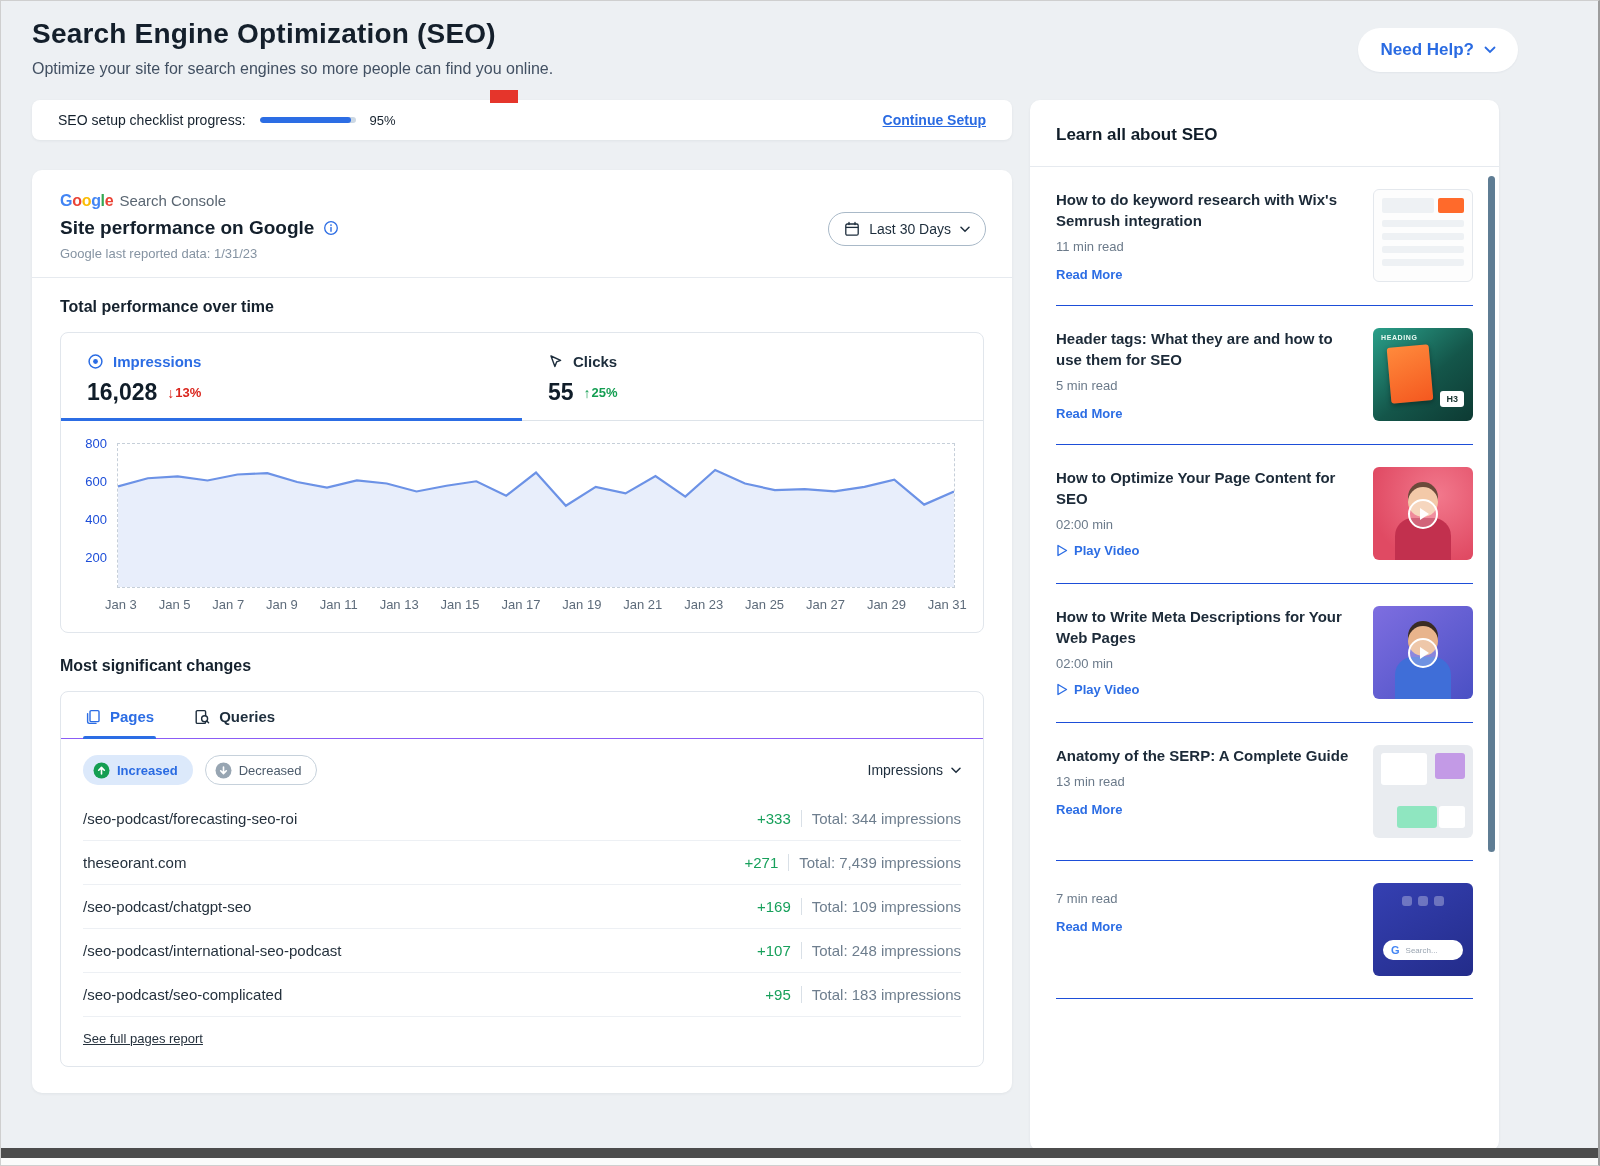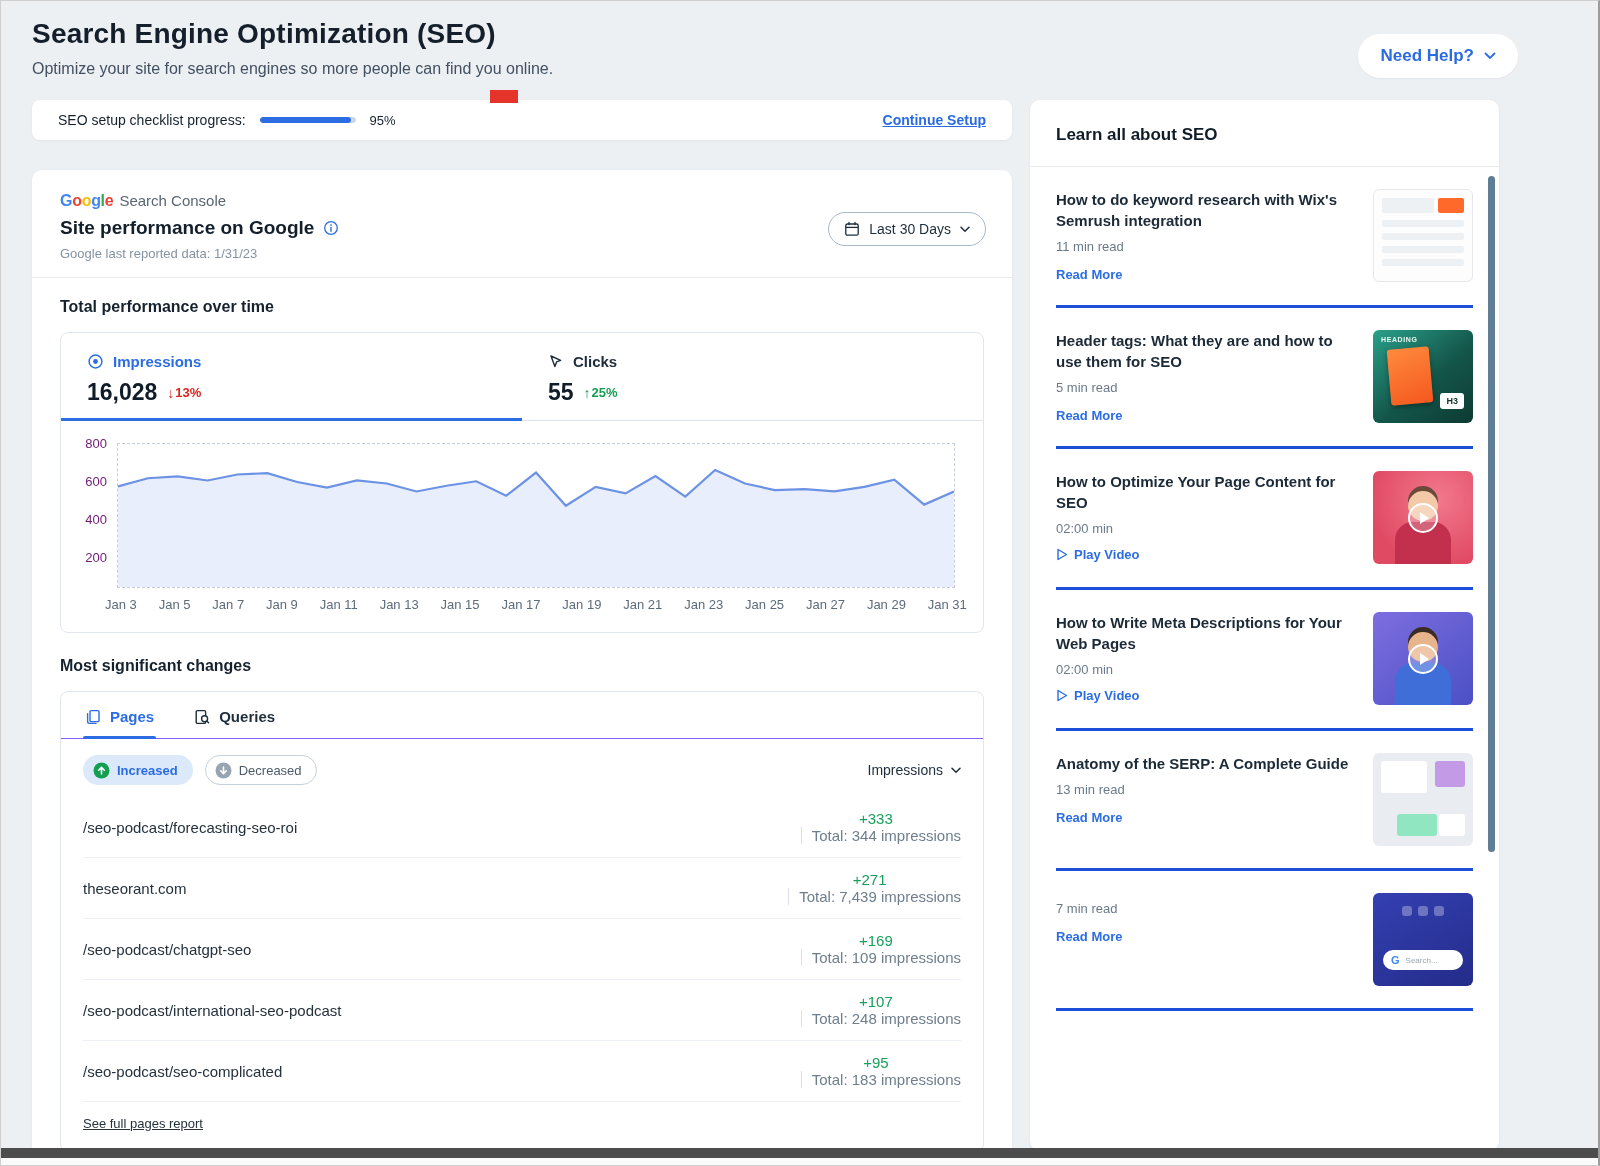--- a/index.html
+++ b/index.html
@@ -8,21 +8,21 @@
     width:1600px; height:1166px; position:relative; overflow:hidden;
     background:#edf0f3;
     font-family:"Liberation Sans","DejaVu Sans",sans-serif;
     color:#1a2633;
   }
   .frame { position:absolute; inset:0; pointer-events:none; border:1px solid #cfcfcf; border-right:2px solid #9c9c9c; z-index:50; }
   .win-strip-dark { position:absolute; left:0; right:0; bottom:8px; height:10px; background:#4c4c4c; z-index:40; }
   .win-strip-light { position:absolute; left:0; right:0; bottom:0; height:8px; background:#fafafa; z-index:40; }
 
   
-  .page-header { display:flex; justify-content:space-between; align-items:flex-end; padding:18px 82px 0 32px; margin-bottom:22px; }
+  .page-header { display:flex; justify-content:space-between; align-items:center; padding:18px 82px 0 32px; margin-bottom:22px; }
   .page-header h1 { margin:0 0 10px; font-size:28px; font-weight:800; color:#141f2b; letter-spacing:.2px; }
   .subtitle { margin:0; font-size:16px; color:#425062; }
   .help-btn {
     display:flex; align-items:center; gap:10px; background:#fff; border:none; cursor:pointer;
     border-radius:23px; padding:12px 22px; font-size:17px; font-weight:600; color:#2a6be2;
     font-family:inherit; box-shadow:0 1px 2px rgba(20,40,70,.05); margin-top:4px;
   }
   .artifact { position:absolute; left:490px; top:90px; width:28px; height:13px; background:#e5352b; z-index:30; }
 
   
@@ -67,21 +67,21 @@
   .metric-value { margin-top:9px; display:flex; align-items:center; gap:10px; font-size:23px; font-weight:700; color:#101d29; }
   .chg { font-size:13px; font-weight:700; display:flex; align-items:center; gap:1px; }
   .chg .arr { font-size:14px; }
   .chg.down { color:#da251d; }
   .chg.up { color:#149e52; }
   .tab-underline { display:flex; align-items:flex-end; height:3px; }
   .u-active { width:50%; height:3px; background:#2c6de4; }
   .u-rest { width:50%; height:1px; background:#dde3e9; }
 
   .chart-wrap { display:flex; padding:22px 28px 0 12px; }
-  .y-labels { width:44px; flex:none; position:relative; font-size:13px; color:#701a75; }
+  .y-labels { width:44px; flex:none; position:relative; font-size:13px; color:#1d4ed8; }
   .y-labels span { position:absolute; right:10px; transform:translateY(-50%); }
   .plot { flex:1; height:145px; border:1px dashed #c6cfd9; position:relative; background:#fff; }
   .plot svg { width:100%; height:100%; display:block; }
   .plot .area { fill:#e8eefb; stroke:none; }
   .plot .line { fill:none; stroke:#6c92e6; stroke-width:2.2; }
   .x-labels { display:flex; justify-content:space-between; padding:9px 16px 16px 44px; font-size:13px; color:#5d6b7a; }
 
   
   .changes-section { padding:14px 28px 26px; }
   .changes-box { border:1px solid #e1e6ec; border-radius:8px; }
@@ -89,30 +89,30 @@
   .tab { display:flex; align-items:center; gap:9px; padding:16px 2px 13px; font-size:15px; font-weight:600; color:#1d2d3c; position:relative; cursor:pointer; }
   .tab.active { color:#2c6de4; }
   .tab.active::after { content:""; position:absolute; left:0; right:0; bottom:-1px; height:3px; background:#2c6de4; border-radius:2px 2px 0 0; }
   .filters-row { display:flex; align-items:center; gap:12px; padding:16px 22px 6px; }
   .pill { display:flex; align-items:center; gap:7px; height:30px; padding:0 14px 0 9px; border-radius:16px; border:1px solid transparent; font-size:13px; font-family:inherit; cursor:pointer; background:#dcE9fb; background:#dce9fb; color:#2a6be2; font-weight:600; }
   .pill.inactive { background:#fff; border-color:#c6d1db; color:#4c5b6b; font-weight:400; }
   .sort { margin-left:auto; display:flex; align-items:center; gap:8px; font-size:14px; color:#1d2d3c; cursor:pointer; }
   .rows { padding:6px 22px 0; }
   .row { display:flex; justify-content:space-between; align-items:center; padding:13px 0; border-bottom:1px solid #edf0f4; font-size:15px; }
   .path { color:#25313d; }
-  .vals { display:flex; align-items:center;flex-direction:column; }
+  .vals { display:flex; align-items:center; }
   .delta { color:#17a05b; font-weight:500; }
   .total { color:#6e7e8e; border-left:1px solid #d9e0e7; margin-left:10px; padding-left:10px; }
   .report-link { display:inline-block; margin:14px 22px 20px; font-size:13px; color:#25313d; text-decoration:underline; cursor:pointer; }
 
   
   .learn-panel { width:469px; flex:none; height:1051px; position:relative; overflow:hidden; border-radius:10px; }
   .learn-panel h2 { margin:0; padding:25px 26px 21px; font-size:17px; font-weight:700; color:#101d29; }
   .articles { padding:0 26px; }
-  .article { display:flex; gap:18px; padding:22px 0; border-bottom:3px solid #1d4ed8; }
+  .article { display:flex; gap:18px; padding:22px 0; border-bottom:1px solid #1d4ed8; }
   .a-text { flex:1; min-width:0; padding-right:2px; }
   .a-text h4 { margin:0; font-size:15px; font-weight:700; line-height:1.4; color:#1c2a38; }
   .a-meta { margin:8px 0 11px; font-size:13px; color:#6b7a8a; }
   .a-action { display:inline-flex; align-items:center; gap:6px; font-size:13px; font-weight:600; color:#2c6de4; cursor:pointer; }
   .thumb { width:100px; height:93px; border-radius:6px; flex:none; position:relative; overflow:hidden; cursor:pointer; }
 
   .thumb-semrush { background:#fdfdfd; border:1px solid #e4e8ed; }
   .sr-top { display:flex; gap:4px; height:15px; margin:8px 8px 7px; }
   .sr-top-gray { flex:1; background:#eef1f4; border-radius:2px; }
   .sr-top-orange { width:26px; background:#ff6a2b; border-radius:2px; }

